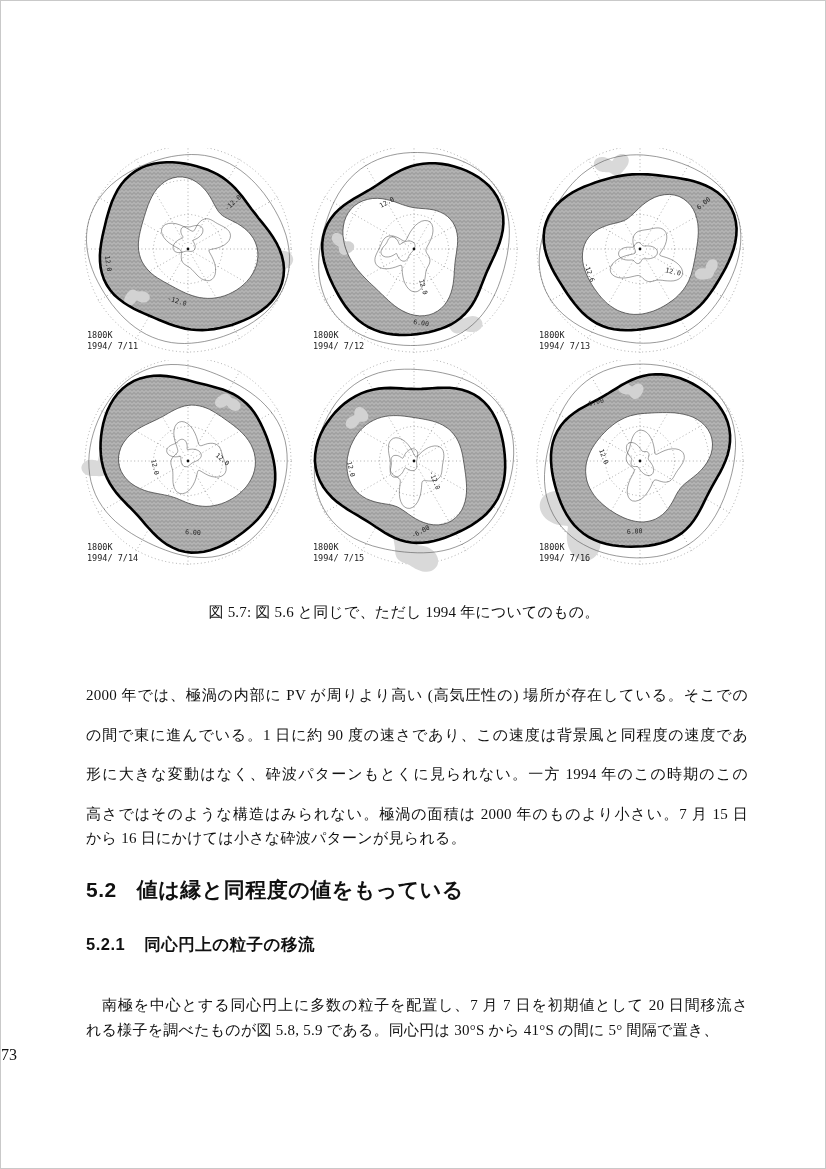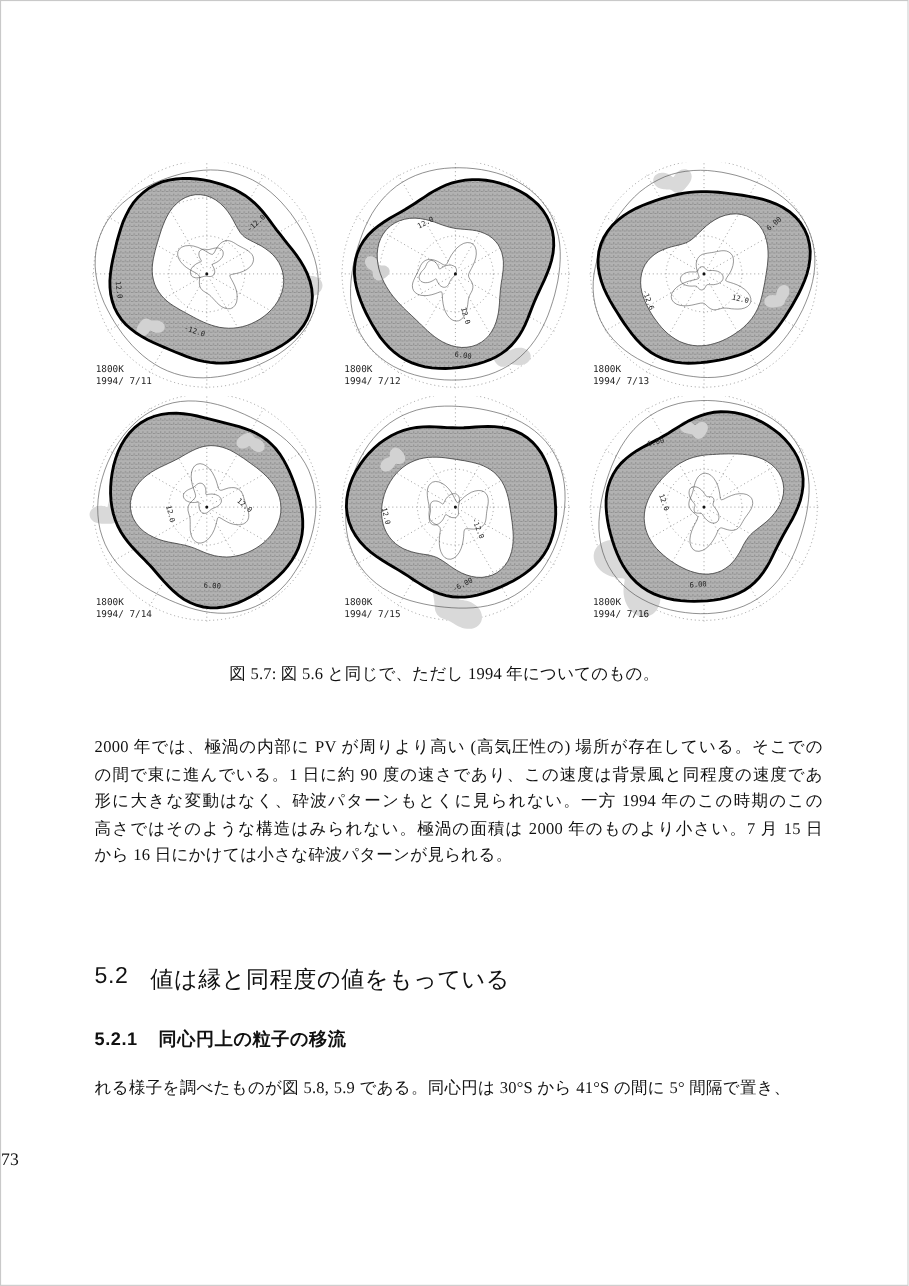--- a/index.html
+++ b/index.html
@@ -23,26 +23,26 @@
   .caption{
     position:absolute;left:73px;top:602px;width:660px;
     text-align:center;font-size:15px;letter-spacing:0.2px;
   }
   .para{
     position:absolute;left:85px;width:662px;
     font-size:15px;line-height:24.6px;letter-spacing:0.25px;
   }
   #para1{top:667px;}
   #para2{top:977px;line-height:25px;}
-  .jline{text-align:justify;text-align-last:justify;}
+  .jline{text-align:justify;text-align-last:justify;margin-top:15px;}
   .h2{
     position:absolute;left:85px;top:875px;
     font-family:"Liberation Sans","DejaVu Sans",sans-serif;
-    font-weight:normal;font-size:21px;letter-spacing:0.5px;
-    display:flex;gap:20px;align-items:flex-start;
+    font-weight:bold;font-size:21px;letter-spacing:0.5px;
+    display:flex;gap:20px;align-items:center;
   }
   .h3{
     position:absolute;left:85px;top:933px;
     font-family:"Liberation Sans","DejaVu Sans",sans-serif;
     font-weight:bold;font-size:16.5px;letter-spacing:0.5px;
     display:flex;gap:19px;align-items:baseline;
   }
   .pageno{
     position:absolute;left:0;right:0;top:1045px;
     text-align:left;font-size:16px;
@@ -304,17 +304,18 @@
     <span>5.2</span>
     <span>値は縁と同程度の値をもっている</span>
   </div>
 
   <div class="h3">
     <span>5.2.1</span>
     <span>同心円上の粒子の移流</span>
   </div>
 
   <div class="para" id="para2">
+    <div class="jline">　南極を中心とする同心円上に多数の粒子を配置し、7 月 7 日を初期値として 20 日間移流さ</div>
     <div>れる様子を調べたものが図 5.8, 5.9 である。同心円は 30°S から 41°S の間に 5° 間隔で置き、</div>
   </div>
 
   <div class="pageno">73</div>
 </div>
 
 </body></html>

